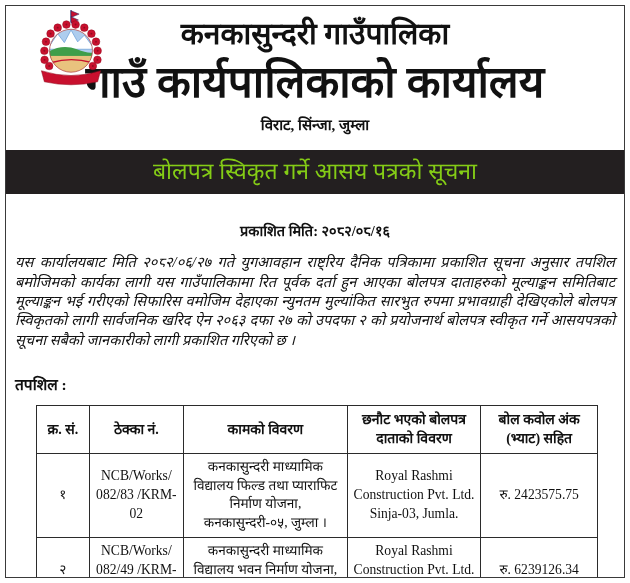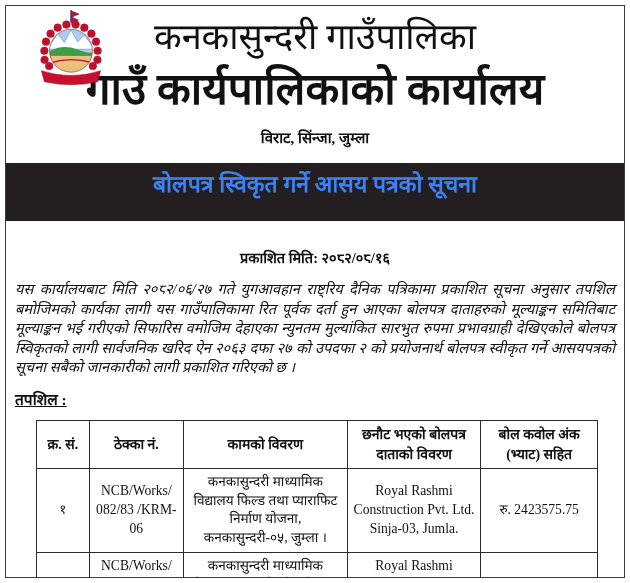--- a/index.html
+++ b/index.html
@@ -9,40 +9,40 @@
     color:#111;
   }
   .doc{position:absolute;inset:0;padding:5px;box-sizing:border-box;}
   .frame{
     height:100%;box-sizing:border-box;background:#fff;
     border:1.5px solid #3a3a3a;overflow:hidden;position:relative;
   }
   
   .header{position:relative;text-align:center;padding-top:10px;}
   .emblem{position:absolute;left:28px;top:2px;width:74px;height:84px;}
-  .title1{font-size:36px;font-weight:normal;line-height:1.2;}
+  .title1{font-size:30px;font-weight:bold;line-height:1.2;}
   .title2{font-size:44px;font-weight:bold;line-height:1.2;margin-top:5px;}
-  .address{font-size:15px;font-weight:bold;margin-top:10px;}
+  .address{font-size:15px;font-weight:bold;margin-top:4px;}
   
   .banner{
-    background:#231f20;color:#3b82f6;text-align:center;
-    font-size:23px;font-weight:bold;line-height:1.1;
-    padding:9px 0 24px;margin:16px -7px 0 -7px;
+    background:#231f20;color:#84cc16;text-align:center;
+    font-size:23px;font-weight:normal;line-height:1.1;
+    padding:9px 0 10px;margin:16px -7px 0 -7px;
   }
   
   .published{text-align:center;font-weight:bold;font-size:14.5px;margin-top:26px;}
   
   .para{
     font-size:14.6px;line-height:1.33;text-align:justify;
     margin:13px 9px 0 9px;
     font-style:italic;
   }
   .tapashil{
-    font-weight:bold;font-size:15.5px;text-decoration:underline;
-    margin:11px 0 0 9px;
+    font-weight:bold;font-size:15.5px;
+    margin:23px 0 0 9px;
   }
   
   table.bids{
     border-collapse:collapse;margin:10px 0 0 30px;width:562px;
     table-layout:fixed;
     padding-left:44px;
   }
   table.bids th,table.bids td{
     border:1.6px solid #2b2b2b;text-align:center;vertical-align:middle;
     font-size:13.6px;line-height:1.38;padding:4px 5px;
@@ -140,21 +140,21 @@
           <th>क्र. सं.</th>
           <th>ठेक्का नं.</th>
           <th>कामको विवरण</th>
           <th>छनौट भएको बोलपत्र दाताको विवरण</th>
           <th>बोल कवोल अंक (भ्याट) सहित</th>
         </tr>
       </thead>
       <tbody>
         <tr>
           <td>१</td>
-          <td>NCB/Works/ 082/83 /KRM-06</td>
+          <td>NCB/Works/ 082/83 /KRM-02</td>
           <td>कनकासुन्दरी माध्यामिक विद्यालय फिल्ड तथा प्याराफिट निर्माण योजना, कनकासुन्दरी-०५, जुम्ला ।</td>
           <td>Royal Rashmi Construction Pvt. Ltd. Sinja-03, Jumla.</td>
           <td>रु. 2423575.75</td>
         </tr>
         <tr>
           <td>२</td>
           <td>NCB/Works/ 082/49 /KRM-07</td>
           <td>कनकासुन्दरी माध्यामिक विद्यालय भवन निर्माण योजना, कनकासुन्दरी-०५, जुम्ला ।</td>
           <td>Royal Rashmi Construction Pvt. Ltd. Sinja-03, Jumla.</td>
           <td>रु. 6239126.34</td>

